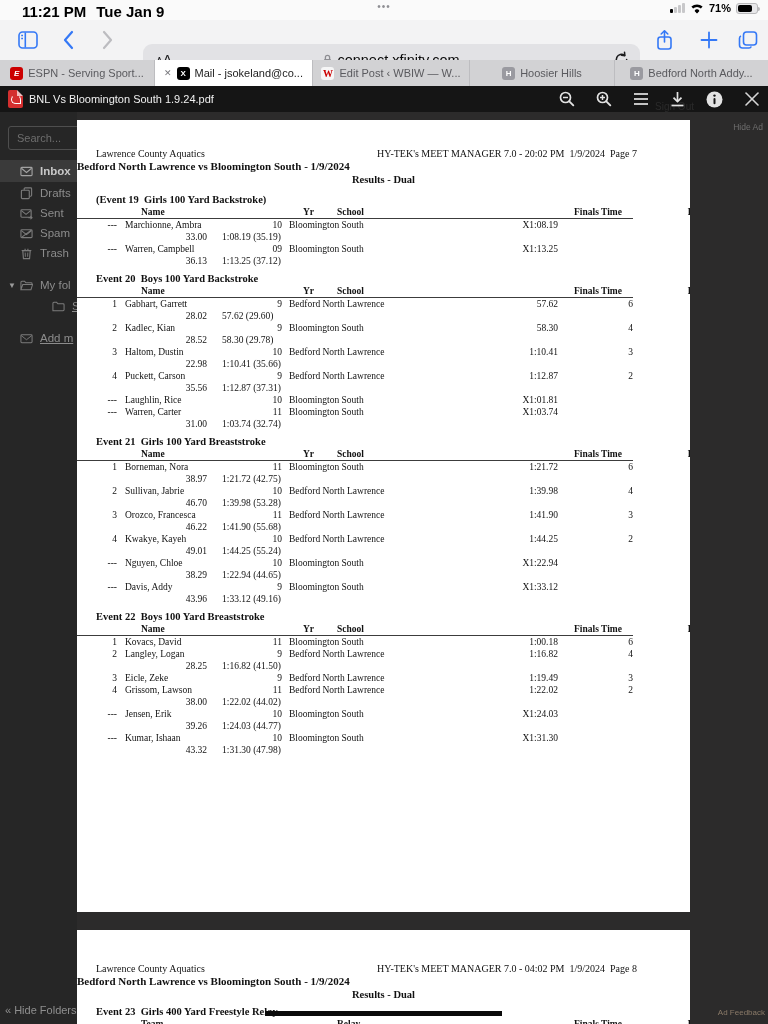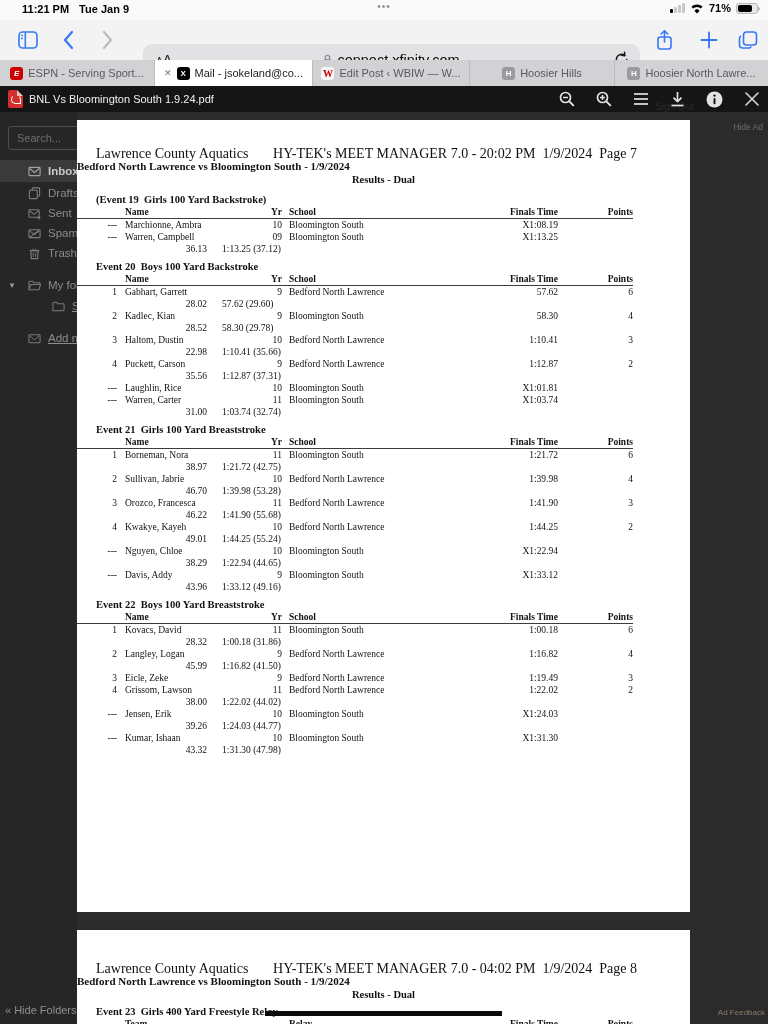--- a/index.html
+++ b/index.html
@@ -4,21 +4,21 @@
 <style>
   * { margin:0; padding:0; box-sizing:border-box; }
   html,body { background:#000; }
   #screen {
     position:relative; width:768px; height:1024px; overflow:hidden;
     font-family:"Liberation Sans", sans-serif; background:#2c2b2b;
   }
   
   .statusbar { position:absolute; left:0; top:0; width:768px; height:20px; background:#fafafa;
     display:flex; align-items:center; font-size:12px; color:#000; }
-  .sb-left { position:absolute; left:22px; top:3px; display:flex; gap:10px; font-weight:700; font-size:11px;}
+  .sb-left { position:absolute; left:22px; top:3px; display:flex; gap:10px; font-weight:700; font-size:15px;}
   .sb-center { position:absolute; left:0; right:0; top:1px; text-align:center; color:#8e8e93; font-size:10px; letter-spacing:1px;}
   .sb-right { position:absolute; right:10px; top:2px; display:flex; align-items:center; gap:5px; font-size:11px; font-weight:600;}
   .sig { display:flex; align-items:flex-end; gap:1.5px; height:10px;}
   .sig i { display:block; width:2.5px; border-radius:1px; background:#c8c8ca;}
   .sig i.on { background:#000; }
   .batt { position:relative; width:22px; height:11px; border:1px solid #b9b9bb; border-radius:3px; background:#e8e8ea;}
   .batt .fill { position:absolute; left:1px; top:1px; bottom:1px; width:70%; background:#000; border-radius:2px;}
   .batt .tip { position:absolute; right:-3px; top:3px; width:2px; height:4px; background:#b9b9bb; border-radius:0 2px 2px 0;}
   
   .toolbar { position:absolute; left:0; top:20px; width:768px; height:40px; background:#f3f3f4; }
@@ -52,45 +52,45 @@
   .pdfacts svg { display:block; }
   .signout-ghost { position:absolute; right:74px; bottom:0px; color:#2b2b2b; font-size:10px; }
   
   .backdrop { position:absolute; left:0; top:112px; width:768px; height:912px; background:#2c2b2b; overflow:hidden;}
   .hidead { position:absolute; right:5px; top:10px; color:#6f6f6f; font-size:8.5px;}
   .adfb { position:absolute; right:3px; bottom:7px; color:#8a7a68; font-size:8px;}
   
   .sidebar { position:absolute; left:0; top:0; width:77px; height:912px; background:#262626; color:#8c8c8c; font-size:11.5px; overflow:hidden;}
   .searchbox { position:absolute; left:8px; top:14px; width:92px; height:24px; border:1px solid #4e4e4e; border-radius:3px;
     color:#6e6e6e; font-size:11px; display:flex; align-items:center; padding-left:8px; background:#262626;}
-  .mrow { position:absolute; left:0; width:120px; height:22px; display:flex; align-items:center; gap:7px; padding-left:28px;}
+  .mrow { position:absolute; left:0; width:120px; height:22px; display:flex; align-items:center; gap:7px; padding-left:20px;}
   .mrow.sel { background:#3a3a3a; color:#c9c9c9; font-weight:700;}
   .mico { width:13px; height:13px; flex:0 0 auto; opacity:.85;}
   .ulink { text-decoration:underline; }
   .tri { position:absolute; left:8px; font-size:8px; color:#9a9a9a;}
   .hidefolders { position:absolute; left:5px; bottom:8px; color:#8f8f8f; font-size:11px;}
   
   .page { position:absolute; left:77px; width:613px; background:#fff; overflow:hidden;
     font-family:"Liberation Serif", serif; color:#111; }
   .page1 { top:8px; height:792px; }
   .page2 { top:818px; height:94px; }
   .pre { white-space:pre; }
-  .phead-row { display:flex; justify-content:space-between; padding:0 53px 0 19px; font-size:14px; line-height:12px;}
+  .phead-row { display:flex; justify-content:space-between; padding:0 53px 0 19px; font-size:10px; line-height:12px;}
   .ptitle { text-align:left; font-weight:700; font-size:11px; line-height:13px;font-family:Liberation Serif, serif;}
   .psub { text-align:center; font-weight:700; font-size:10.5px; line-height:13px;}
   .ev-title { padding-left:19px; font-weight:700; font-size:10.5px; line-height:13px; }
   .rrow { display:grid; grid-template-columns:21px 130px 35px 192px 84px 75px; padding-left:19px;
     font-size:9.5px; line-height:12px; }
   .rrow .c-place { text-align:right; }
   .rrow .c-name { padding-left:8px; }
   .rrow .c-yr { text-align:right; }
   .rrow .c-school { padding-left:7px; }
   .rrow .c-finals { text-align:right; }
   .rrow .c-points { text-align:right; }
-  .thead { font-weight:700; border-bottom:1.3px solid #3c3c3c; width:556px; }
+  .thead { font-weight:700; border-bottom:1.3px solid #3c3c3c; width:556px;gap:16px; }
   .splits { padding-left:19px; font-size:9.5px; line-height:12px;}
   .splits .s1 { display:inline-block; width:111px; text-align:right;}
   .splits .s2 { margin-left:15px; }
   .evsec { margin-top:5px; }
   .evsec.first { margin-top:7px; }
   .blackbar { position:absolute; left:188px; top:81px; width:237px; height:4.5px; background:#0a0a0a; }
   .p2head { padding-top:33px; }
   .p1head { padding-top:28px; }
 </style>
 </head>
@@ -192,21 +192,21 @@
     <div class="tab" style="width:157px">
       <span class="fav wbiw">W</span>
       <span>Edit Post ‹ WBIW — W...</span>
     </div>
     <div class="tab" style="width:145px">
       <span class="fav hh">H</span>
       <span>Hoosier Hills</span>
     </div>
     <div class="tab" style="width:153px; border-right:none">
       <span class="fav hh">H</span>
-      <span>Hoosier North Lawre...</span>
+      <span>Bedford North Addy...</span>
     </div>
   </div>
 
   <div class="pdfbar">
     <span class="pdficon"></span>
     <span class="pdfname">BNL Vs Bloomington South 1.9.24.pdf</span>
     <span class="signout-ghost">Sign Out</span>
     <div class="pdfacts">
       <svg width="16" height="16" viewBox="0 0 16 16">
           <circle cx="6.5" cy="6.5" r="5" fill="none" stroke="#e3e3e3" stroke-width="1.7"></circle>
@@ -332,20 +332,21 @@
               <span class="c-points">Points</span>
             </div>
             <div class="rrow">
               <span class="c-place">---</span>
               <span class="c-name">Marchionne, Ambra</span>
               <span class="c-yr">10</span>
               <span class="c-school">Bloomington South</span>
               <span class="c-finals">X1:08.19</span>
               <span class="c-points"></span>
             </div>
+            <div class="splits"><span class="s1">33.00</span><span class="s2">1:08.19 (35.19)</span></div>
             <div class="rrow">
               <span class="c-place">---</span>
               <span class="c-name">Warren, Campbell</span>
               <span class="c-yr">09</span>
               <span class="c-school">Bloomington South</span>
               <span class="c-finals">X1:13.25</span>
               <span class="c-points"></span>
             </div>
             <div class="splits"><span class="s1">36.13</span><span class="s2">1:13.25 (37.12)</span></div>
           </div>
@@ -489,30 +490,29 @@
               <span class="c-points">Points</span>
             </div>
             <div class="rrow">
               <span class="c-place">1</span>
               <span class="c-name">Kovacs, David</span>
               <span class="c-yr">11</span>
               <span class="c-school">Bloomington South</span>
               <span class="c-finals">1:00.18</span>
               <span class="c-points">6</span>
             </div>
-            <div class="splits"><span class="s1">28.32</span><span class="s2">1:00.18 (31.86)</span></div>
             <div class="rrow">
               <span class="c-place">2</span>
               <span class="c-name">Langley, Logan</span>
               <span class="c-yr">9</span>
               <span class="c-school">Bedford North Lawrence</span>
               <span class="c-finals">1:16.82</span>
               <span class="c-points">4</span>
             </div>
-            <div class="splits"><span class="s1">45.99</span><span class="s2">1:16.82 (41.50)</span></div>
+            <div class="splits"><span class="s1">28.25</span><span class="s2">1:16.82 (41.50)</span></div>
             <div class="rrow">
               <span class="c-place">3</span>
               <span class="c-name">Eicle, Zeke</span>
               <span class="c-yr">9</span>
               <span class="c-school">Bedford North Lawrence</span>
               <span class="c-finals">1:19.49</span>
               <span class="c-points">3</span>
             </div>
             <div class="rrow">
               <span class="c-place">4</span>

